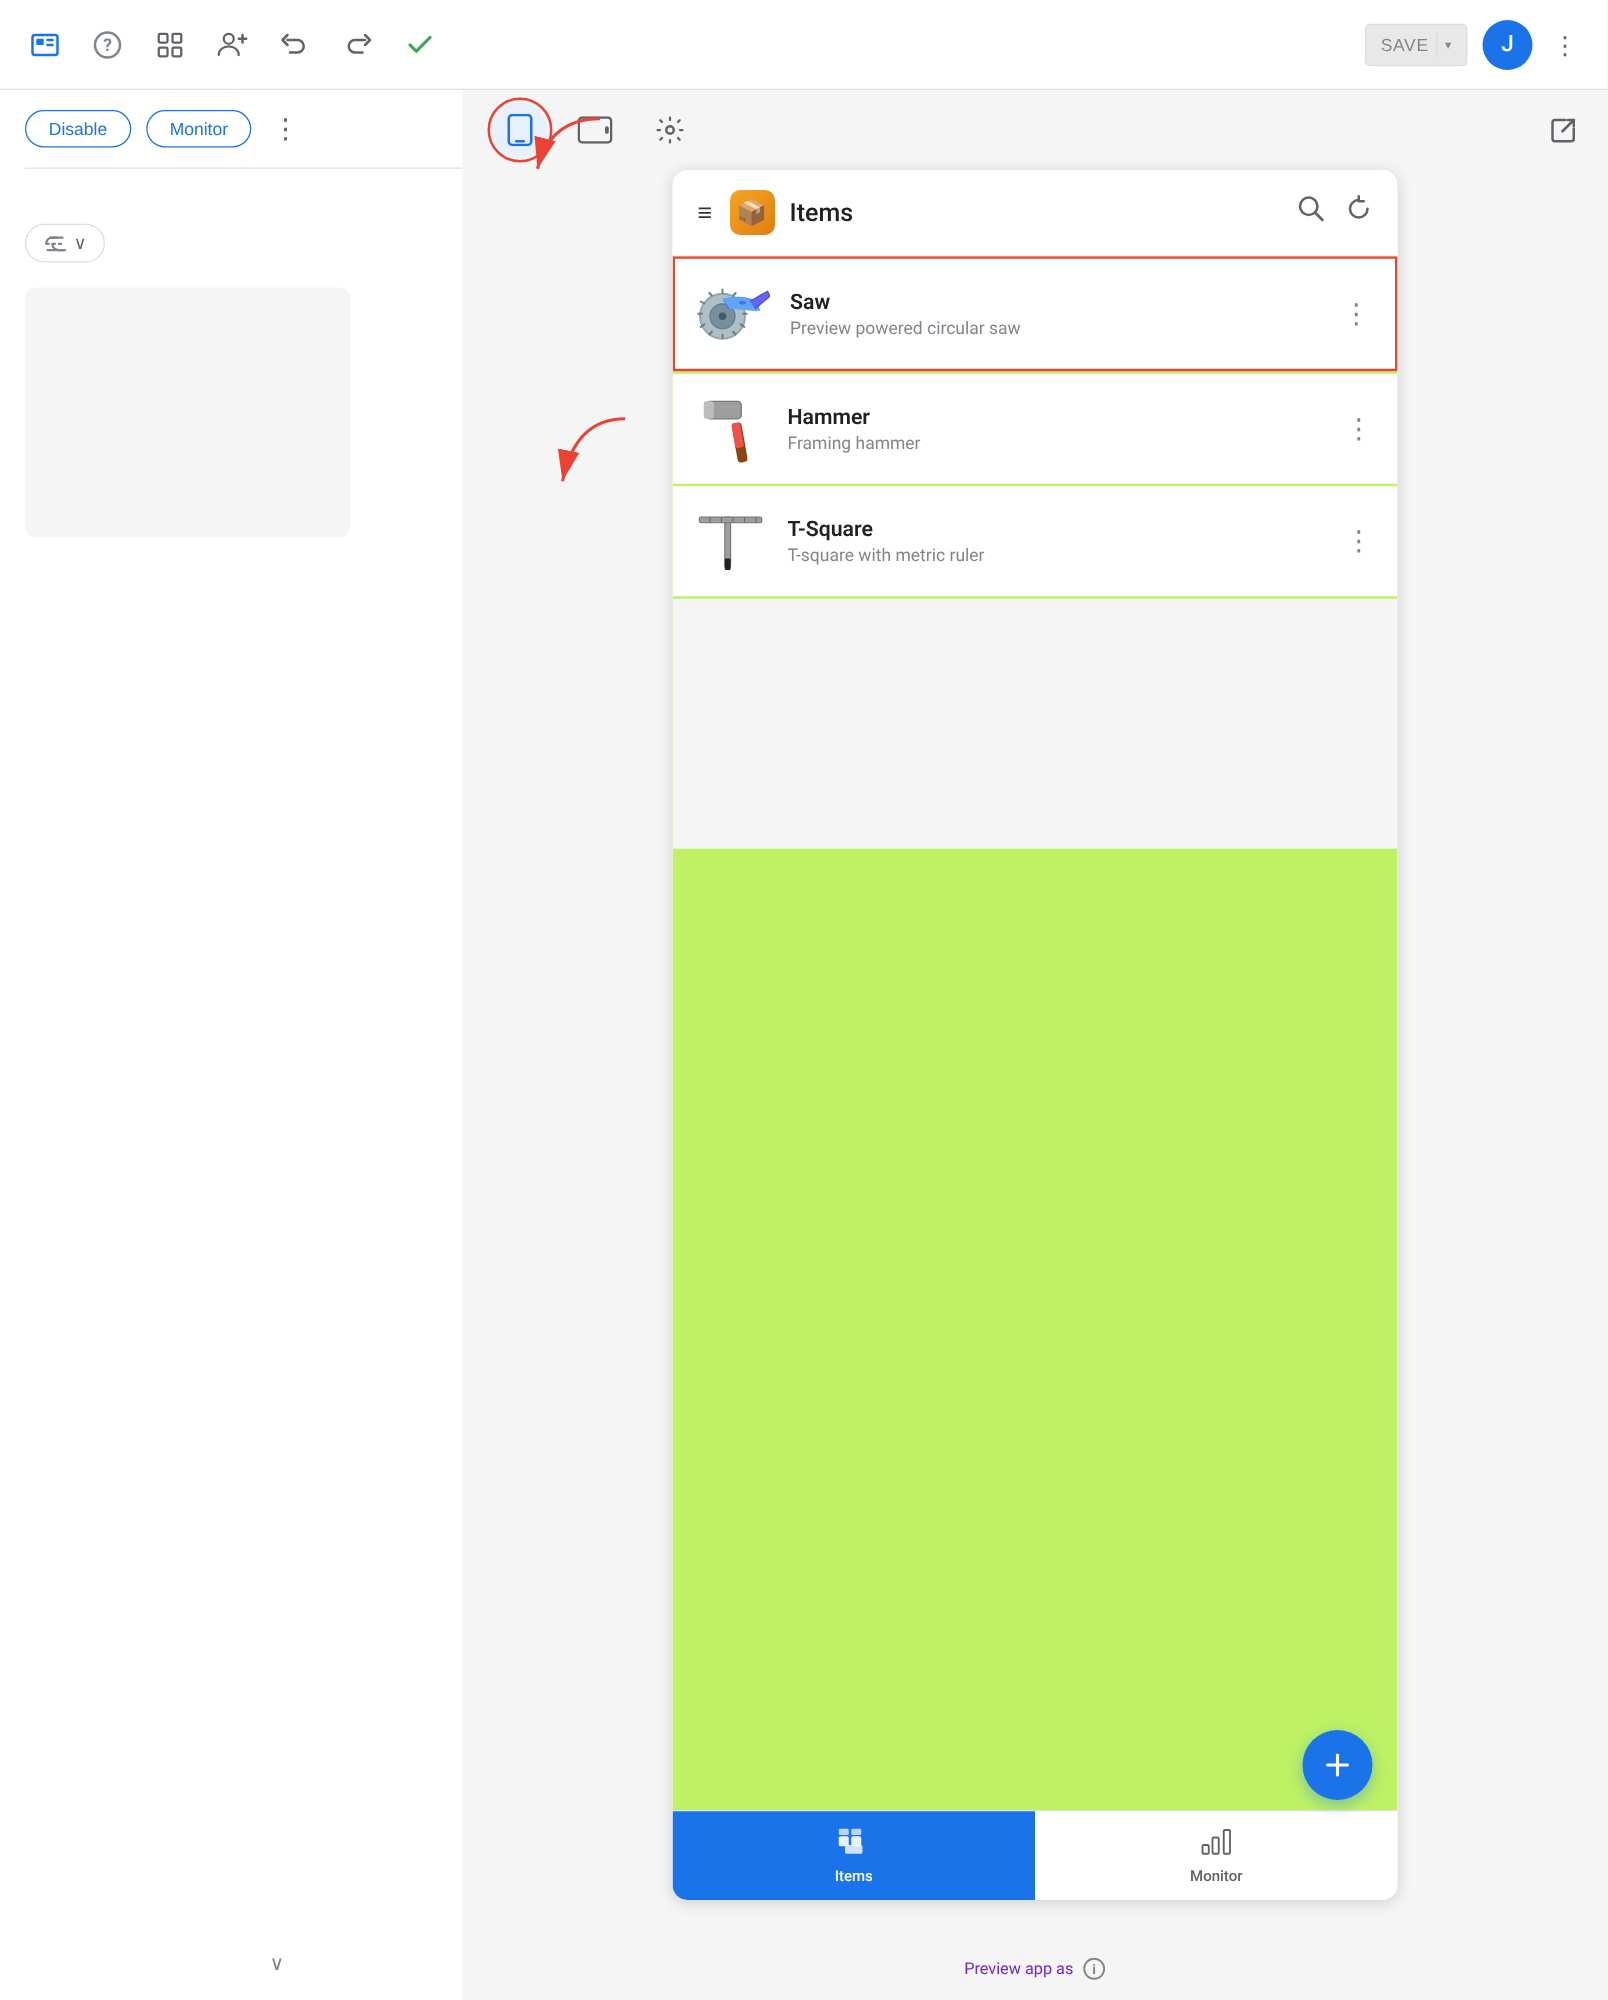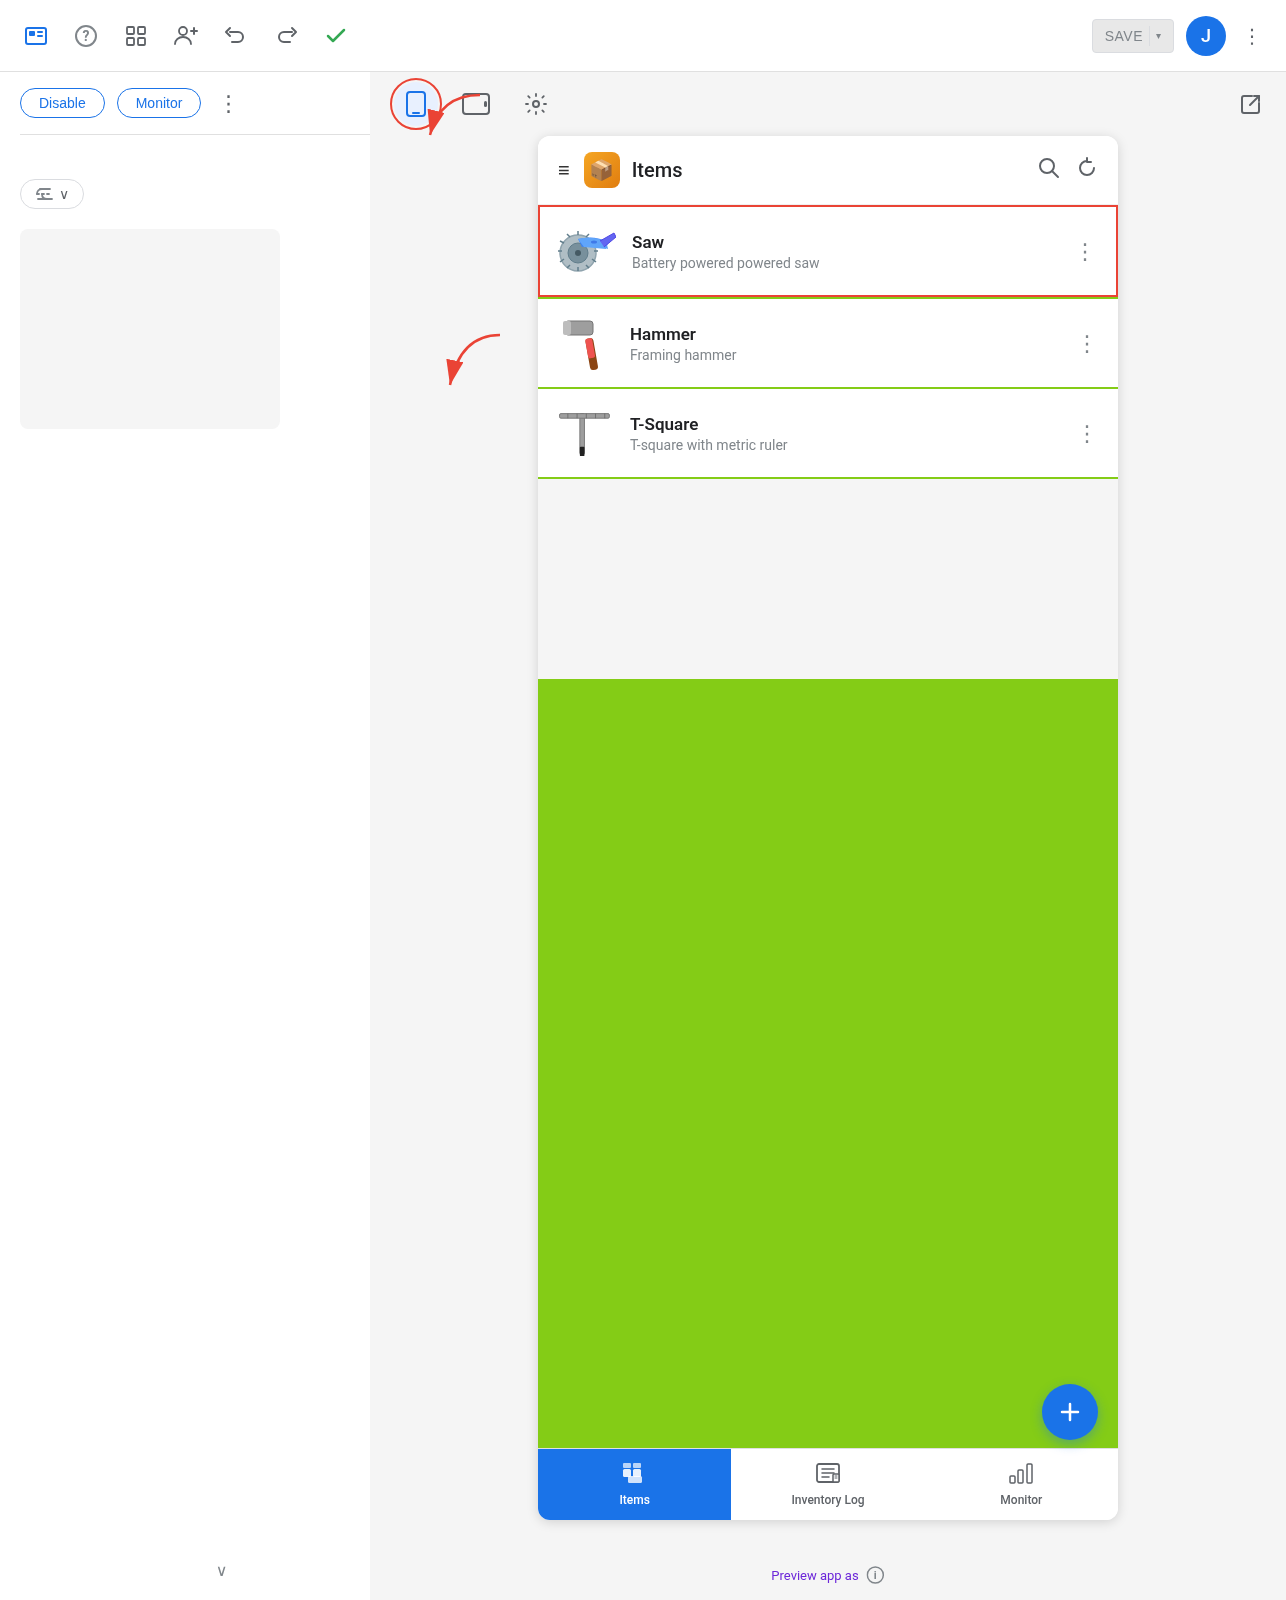--- a/index.html
+++ b/index.html
@@ -248,21 +248,21 @@
     .app-header-action {
       font-size: 22px;
       color: #5f6368;
       cursor: pointer;
     }
 
     
     .items-list {
       flex: 1;
       overflow-y: auto;
-      background: #84cc16;
+      background: #bef264;
     }
     .list-item {
       display: flex;
       align-items: center;
       background: #fff;
       margin: 0 0 2px 0;
       padding: 14px 16px;
       cursor: pointer;
       position: relative;
     }
@@ -571,21 +571,21 @@
             <path d="M22 18 Q38 14 50 20 L52 28 Q40 22 26 26 Z" fill="#3b82f6" opacity="0.9"></path>
             <path d="M22 18 Q38 14 52 22 L50 28 L28 26 Z" fill="#60a5fa"></path>
 
             <path d="M44 20 L58 12 L60 16 L48 26" fill="#6366f1" stroke="#4f46e5" stroke-width="1"></path>
 
             <ellipse cx="38" cy="21" rx="3" ry="1.5" fill="#1d4ed8" opacity="0.5"></ellipse>
           </svg>
         </div>
         <div class="item-info">
           <div class="item-name">Saw</div>
-          <div class="item-desc">Battery powered powered saw</div>
+          <div class="item-desc">Preview powered circular saw</div>
         </div>
         <div class="item-more">⋮</div>
       </div>
 
       <div class="list-item">
         <div class="item-icon">
           <svg class="hammer-svg" viewBox="0 0 55 65" fill="none">
 
             <rect x="28" y="28" width="8" height="32" rx="3" transform="rotate(-10 28 28)" fill="#8B4513"></rect>
 
@@ -646,34 +646,20 @@
             <rect x="1" y="1" width="8" height="5" rx="1" fill="white" opacity="0.7"></rect>
             <rect x="11" y="1" width="8" height="5" rx="1" fill="white" opacity="0.7"></rect>
             <rect x="6" y="14" width="14" height="7" rx="1.5" fill="white" opacity="0.8"></rect>
           </svg>
         </div>
         <div class="bottom-nav-label">Items</div>
       </div>
       <div class="bottom-nav-item">
         <div class="bottom-nav-icon">
           <svg width="26" height="22" viewBox="0 0 26 22" fill="none">
-            <rect x="2" y="2" width="22" height="18" rx="2" stroke="#5f6368" stroke-width="1.8"></rect>
-            <line x1="7" y1="7" x2="19" y2="7" stroke="#5f6368" stroke-width="1.5" stroke-linecap="round"></line>
-            <line x1="7" y1="11" x2="19" y2="11" stroke="#5f6368" stroke-width="1.5" stroke-linecap="round"></line>
-            <line x1="7" y1="15" x2="14" y2="15" stroke="#5f6368" stroke-width="1.5" stroke-linecap="round"></line>
-            <rect x="18" y="12" width="6" height="8" rx="1" fill="#fff" stroke="#5f6368" stroke-width="1.5"></rect>
-            <line x1="20" y1="14" x2="22" y2="14" stroke="#5f6368" stroke-width="1" stroke-linecap="round"></line>
-            <line x1="20" y1="16" x2="22" y2="16" stroke="#5f6368" stroke-width="1" stroke-linecap="round"></line>
-          </svg>
-        </div>
-        <div class="bottom-nav-label">Inventory Log</div>
-      </div>
-      <div class="bottom-nav-item">
-        <div class="bottom-nav-icon">
-          <svg width="26" height="22" viewBox="0 0 26 22" fill="none">
             <rect x="2" y="14" width="5" height="7" rx="1" stroke="#5f6368" stroke-width="1.5"></rect>
             <rect x="10" y="8" width="5" height="13" rx="1" stroke="#5f6368" stroke-width="1.5"></rect>
             <rect x="19" y="2" width="5" height="19" rx="1" stroke="#5f6368" stroke-width="1.5"></rect>
           </svg>
         </div>
         <div class="bottom-nav-label">Monitor</div>
       </div>
     </div>
   </div>
 

